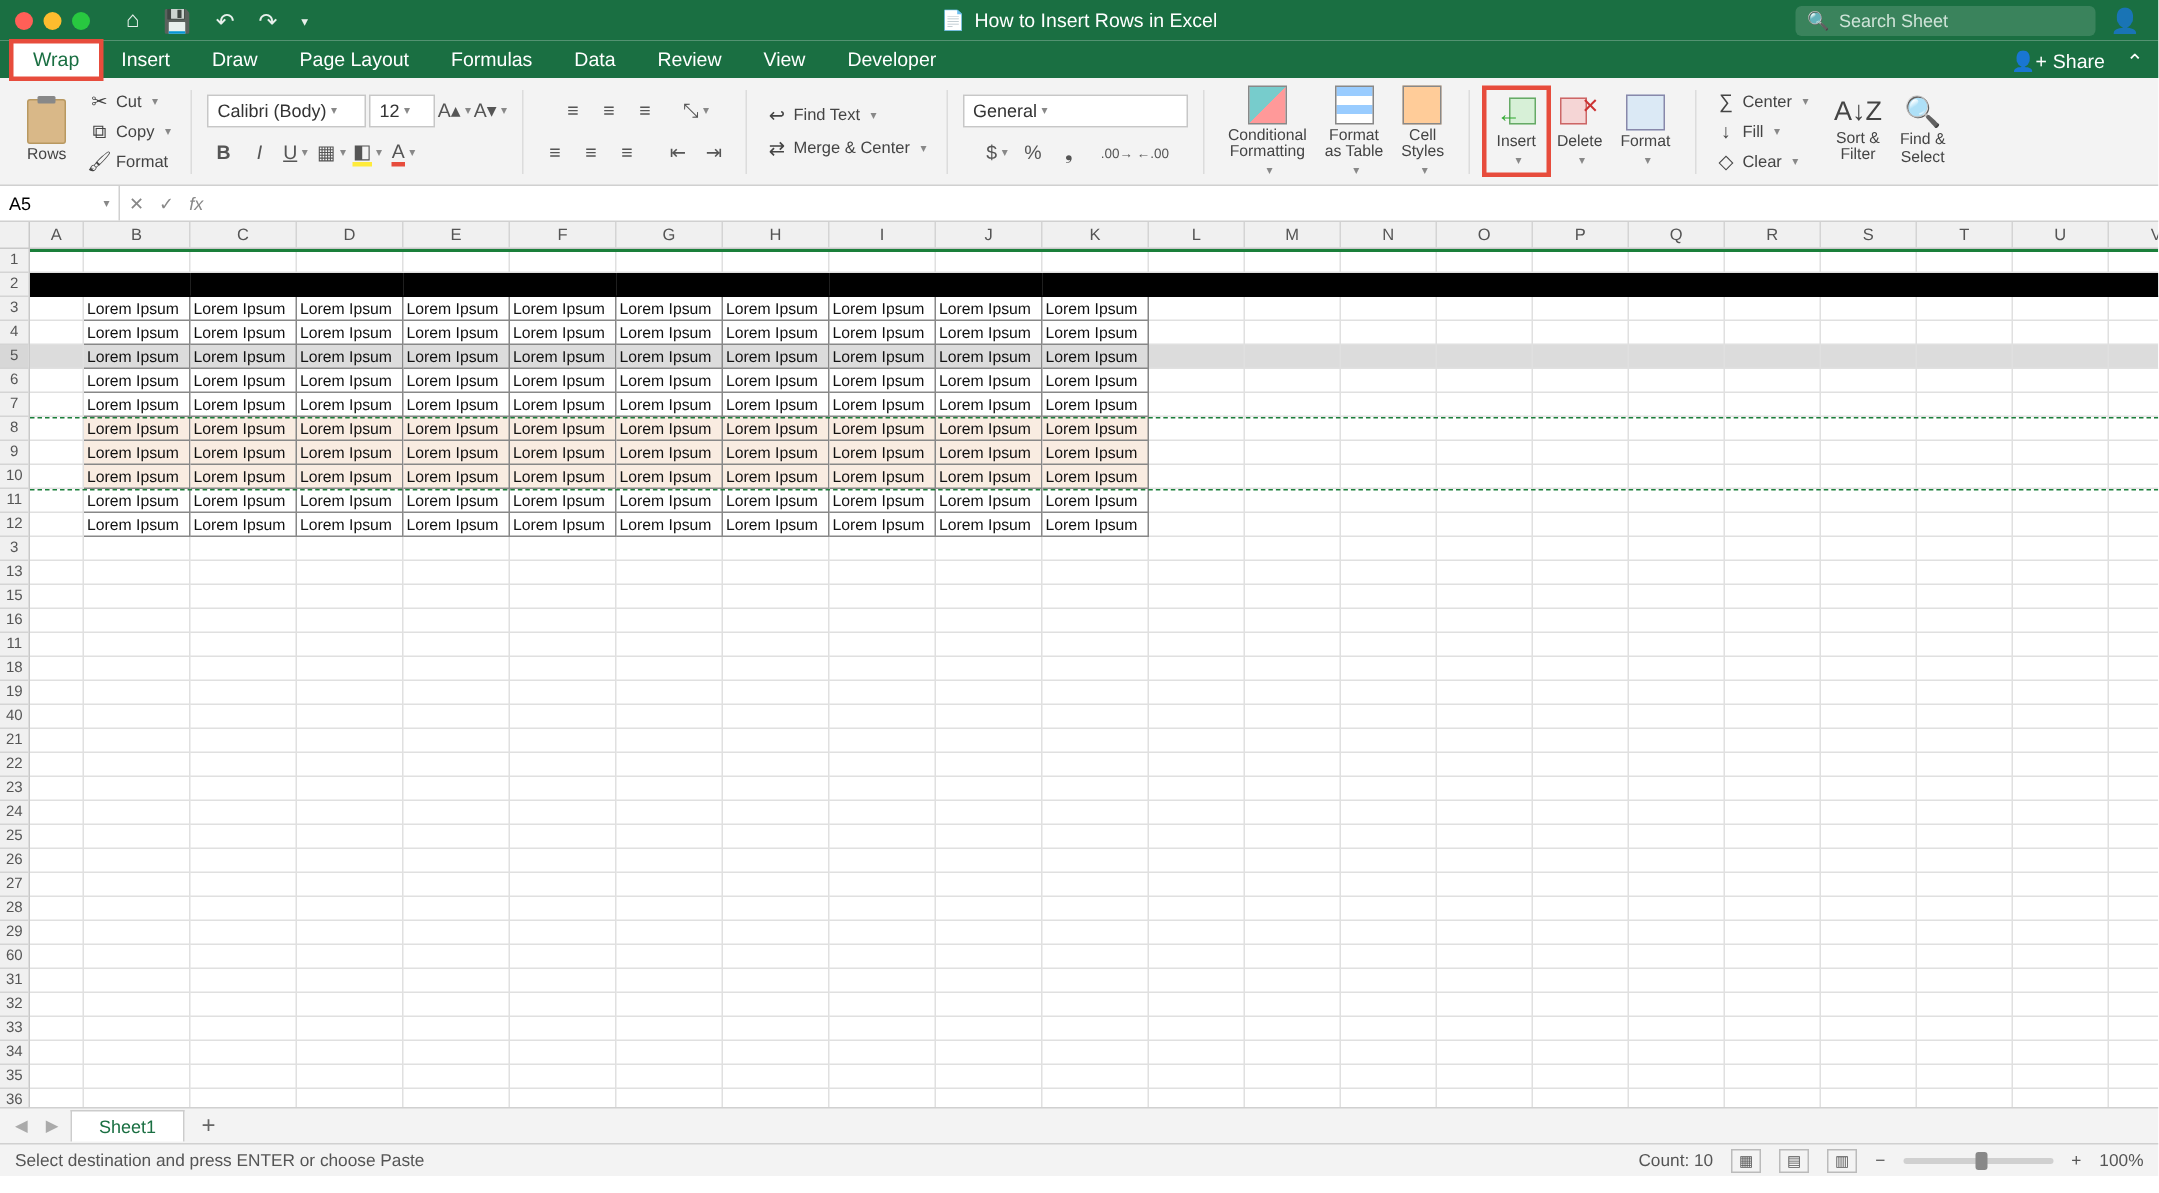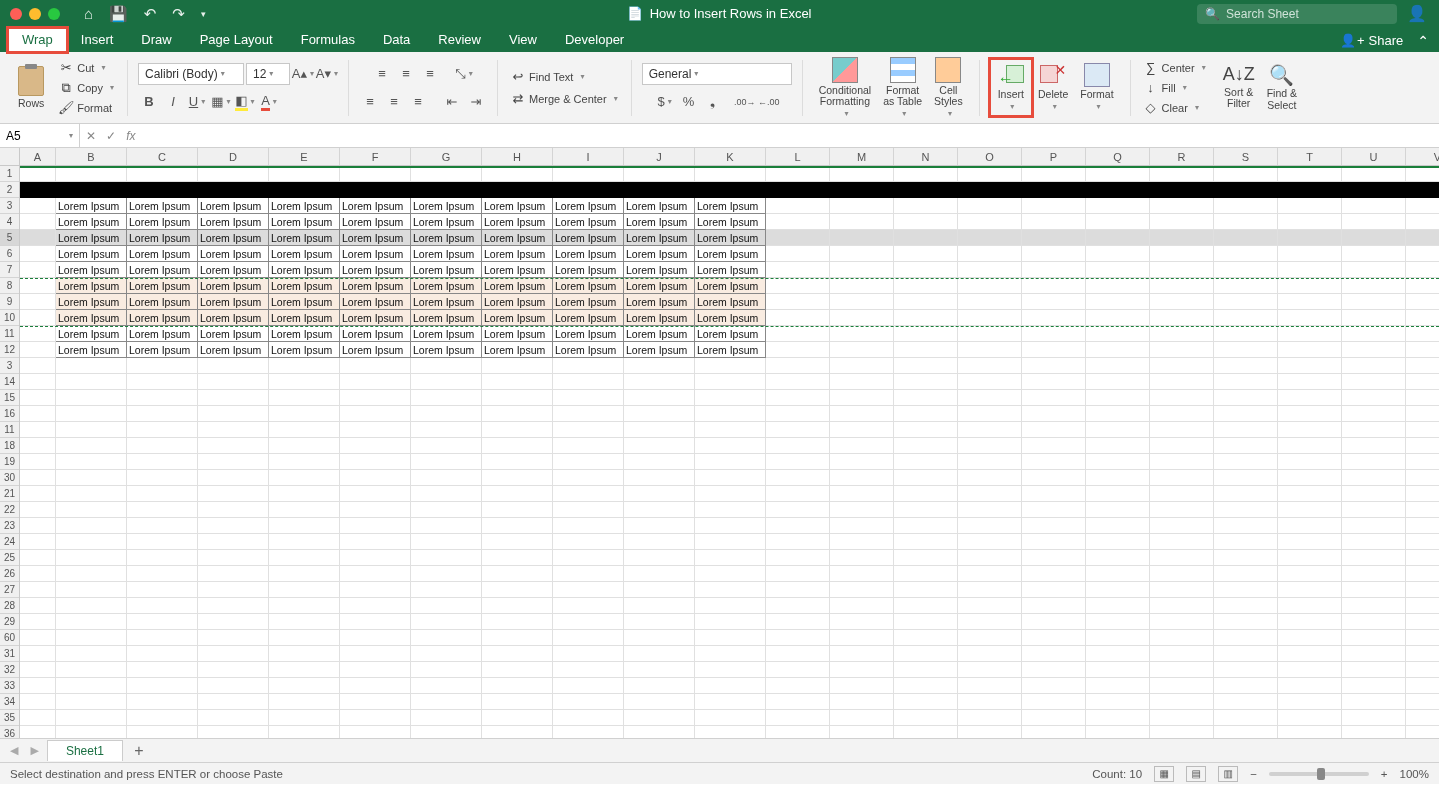--- a/index.html
+++ b/index.html
@@ -327,27 +327,27 @@
         <div class="row-h">4</div>
         <div class="row-h sel">5</div>
         <div class="row-h">6</div>
         <div class="row-h">7</div>
         <div class="row-h">8</div>
         <div class="row-h">9</div>
         <div class="row-h">10</div>
         <div class="row-h">11</div>
         <div class="row-h">12</div>
         <div class="row-h">3</div>
-        <div class="row-h">14</div>
+        <div class="row-h">13</div>
         <div class="row-h">15</div>
         <div class="row-h">16</div>
         <div class="row-h">11</div>
         <div class="row-h">18</div>
         <div class="row-h">19</div>
-        <div class="row-h">30</div>
+        <div class="row-h">40</div>
         <div class="row-h">21</div>
         <div class="row-h">22</div>
         <div class="row-h">23</div>
         <div class="row-h">24</div>
         <div class="row-h">25</div>
         <div class="row-h">26</div>
         <div class="row-h">27</div>
         <div class="row-h">28</div>
         <div class="row-h">29</div>
         <div class="row-h">60</div>

